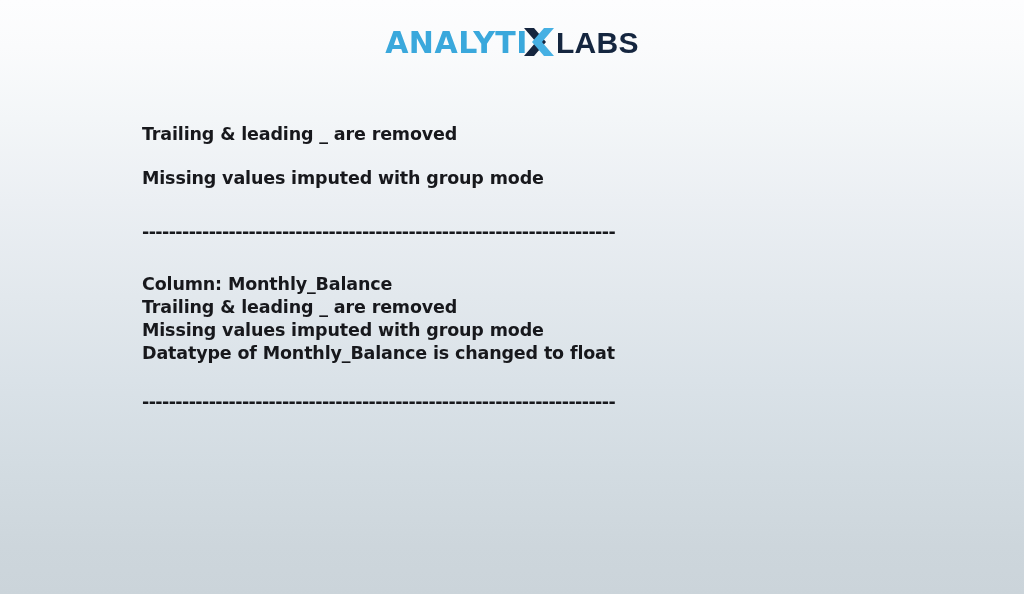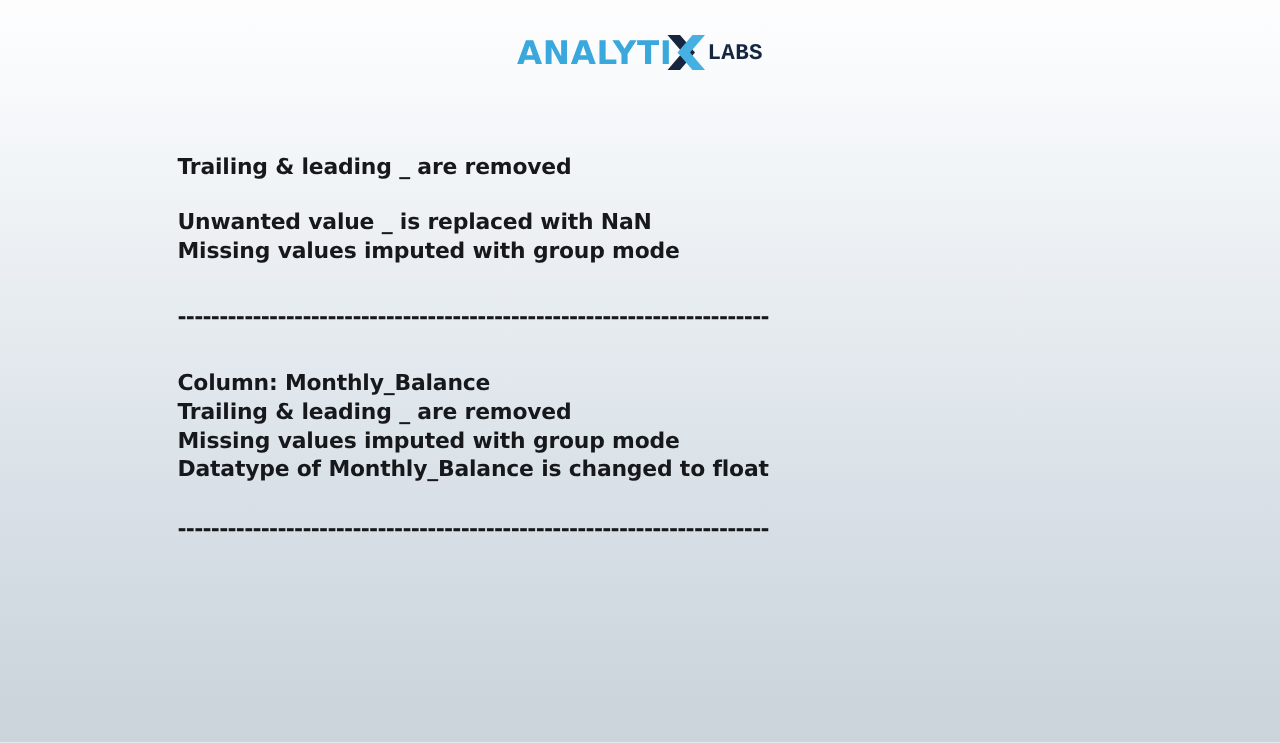--- a/index.html
+++ b/index.html
@@ -40,38 +40,38 @@
     height: 44px;
   }
   .logo {
     display: flex;
     align-items: center;
     height: 40px;
   }
   .logo-analytix {
     font-family: "DejaVu Sans", sans-serif;
     font-weight: 700;
-    font-size: 26px;
+    font-size: 30px;
     letter-spacing: 0.5px;
     color: #3aa8dc;
     line-height: 1;
     position: relative;
     top: 1px;
   }
   .logo-mark {
     width: 34px;
     height: 34px;
     position: relative;
     margin-left: -6px;
     margin-right: 1px;
   }
   .logo-labs {
-    font-family: Liberation Mono, monospace;
+    font-family: Liberation Sans, sans-serif;
     font-weight: 700;
-    font-size: 18px;
+    font-size: 30px;
     letter-spacing: 0.3px;
     color: #15263f;
     line-height: 1;
     position: relative;
     top: 1px;
     margin-left: -1px;
   }
   
   .content {
     position: absolute;
@@ -128,21 +128,20 @@
       </span>
       <span class="logo-labs">LABS</span>
     </div>
   </div>
 
   <div class="content">
 
     <div>
       <div class="line">Trailing &amp; leading _ are removed</div>
       <div class="spacer"></div>
-      <div class="line">Unwanted value _ is replaced with NaN</div>
       <div class="line">Missing values imputed with group mode</div>
     </div>
 
     <div class="gap-lg"></div>
 
     <div class="divider-block">
       <span class="divider">-----------------------------------------------------------------------</span>
     </div>
 
     <div class="gap-xl"></div>

